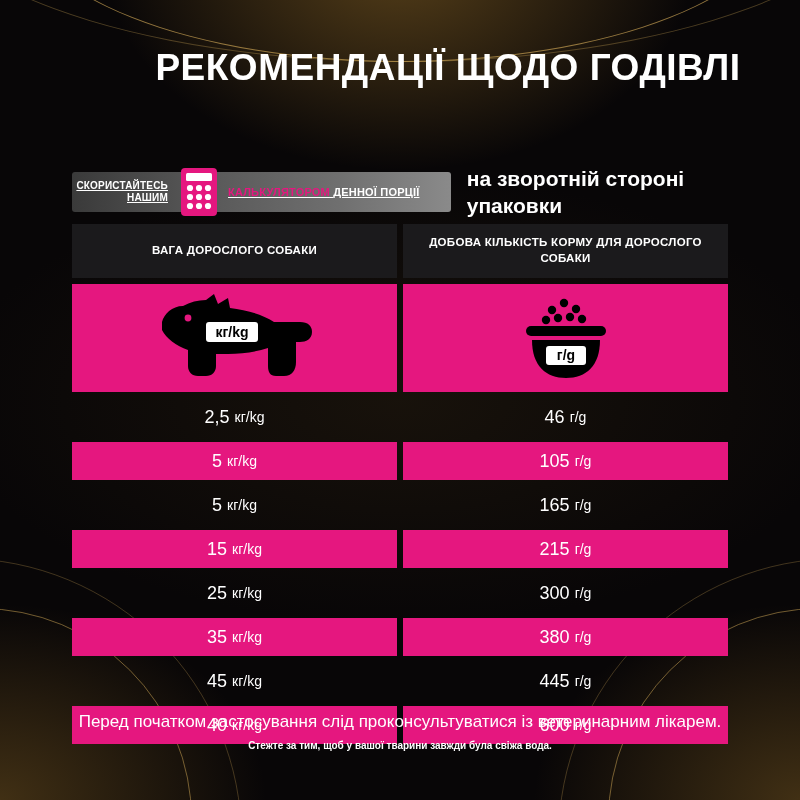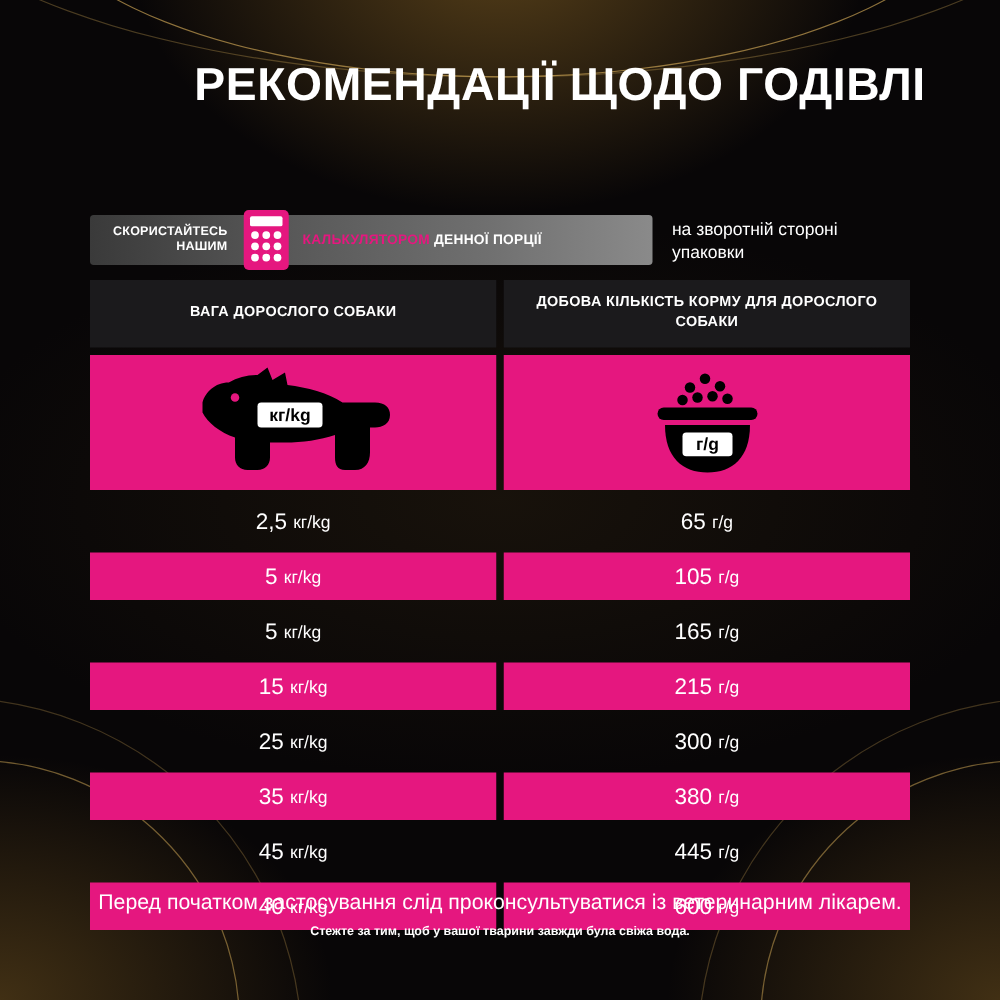--- a/index.html
+++ b/index.html
@@ -88,24 +88,24 @@
     display: flex;
     align-items: center;
   }
   .calc-pill {
     position: relative;
     display: flex;
     align-items: center;
     height: 40px;
     background: linear-gradient(to right, #3a3a3a 0%, #585858 35%, #6f6f6f 70%, #8a8a8a 100%);
     border-radius: 3px;
-    padding-left: 14px;
     padding-right: 18px;
     width: 458px;
     box-sizing: border-box;
+    text-decoration: underline;
   }
   .calc-pre {
     font-size: 10px;
     font-weight: bold;
     line-height: 1.25;
     text-transform: uppercase;
     text-align: right;
     width: 96px;
     color: #ffffff;
     letter-spacing: 0.2px;
@@ -119,22 +119,22 @@
   .calc-main {
     font-size: 11px;
     font-weight: bold;
     text-transform: uppercase;
     white-space: nowrap;
     letter-spacing: 0.2px;
   }
   .calc-main .pink { color: #e5177f; }
   .calc-right {
     margin-left: 16px;
-    font-size: 14px;
-    font-weight: normal;
+    font-size: 21px;
+    font-weight: bold;
     line-height: 1.3;
     text-transform: lowercase;
   }
 
   
   .table {
     position: absolute;
     top: 224px;
     left: 72px;
     width: 656px;
@@ -258,21 +258,21 @@
             <path d="M26 48 C26 74 40 86 60 86 C80 86 94 74 94 48 Z"></path>
           </g>
           <rect x="40" y="54" width="40" height="19" rx="3" fill="#ffffff"></rect>
           <text x="60" y="68" font-family="Liberation Sans, sans-serif" font-size="14" font-weight="bold" fill="#000000" text-anchor="middle">г/g</text>
         </svg>
       </div>
     </div>
 
     <div class="trow data">
       <div class="cell"><span>2,5</span>&nbsp;<span class="unit">кг/kg</span></div>
-      <div class="cell"><span>65</span>&nbsp;<span class="unit">г/g</span></div>
+      <div class="cell"><span>46</span>&nbsp;<span class="unit">г/g</span></div>
     </div>
 
     <div class="trow data alt">
       <div class="cell"><span>5</span>&nbsp;<span class="unit">кг/kg</span></div>
       <div class="cell"><span>105</span>&nbsp;<span class="unit">г/g</span></div>
     </div>
 
     <div class="trow data">
       <div class="cell"><span>5</span>&nbsp;<span class="unit">кг/kg</span></div>
       <div class="cell"><span>165</span>&nbsp;<span class="unit">г/g</span></div>

